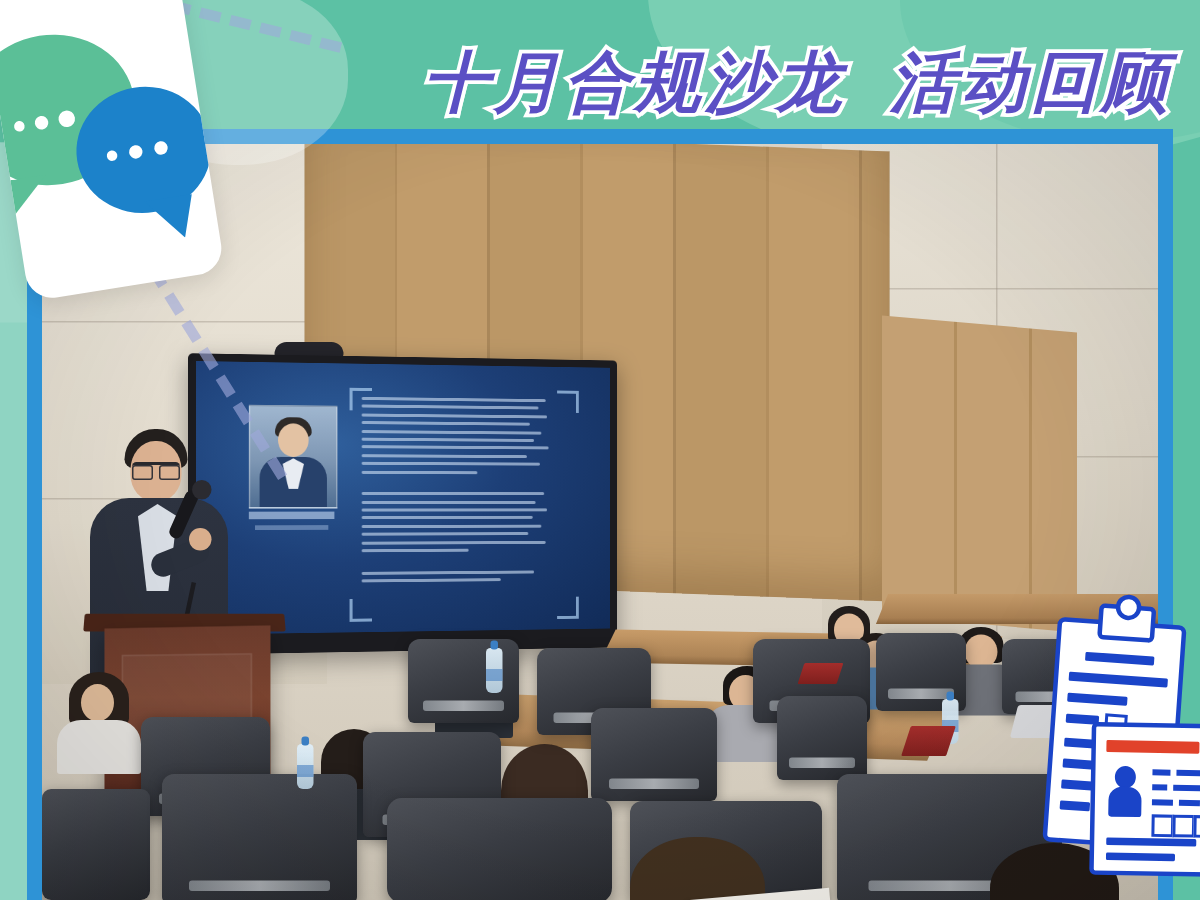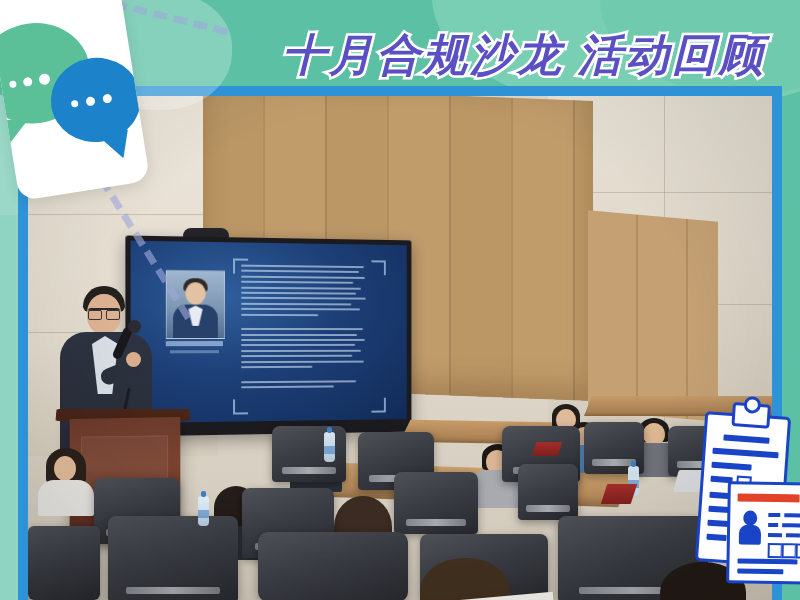--- a/index.html
+++ b/index.html
@@ -456,21 +456,21 @@
 
   
   .title {
     position: absolute;
     left: 282px; top: 26px;
     font-size: 44px;
     font-weight: bold;
     font-style: italic;
     letter-spacing: 3px;
     color: #5B4FC4;
-    font-family: Liberation Serif, serif;
+    font-family: Liberation Mono, monospace;
     white-space: nowrap;
     -webkit-text-stroke: 5px #ffffff;
     paint-order: stroke fill;
     text-shadow:
       0 0 0 #fff,
       2px 2px 0 rgba(255,255,255,.9);
   }
 
   
   .clipboard {

